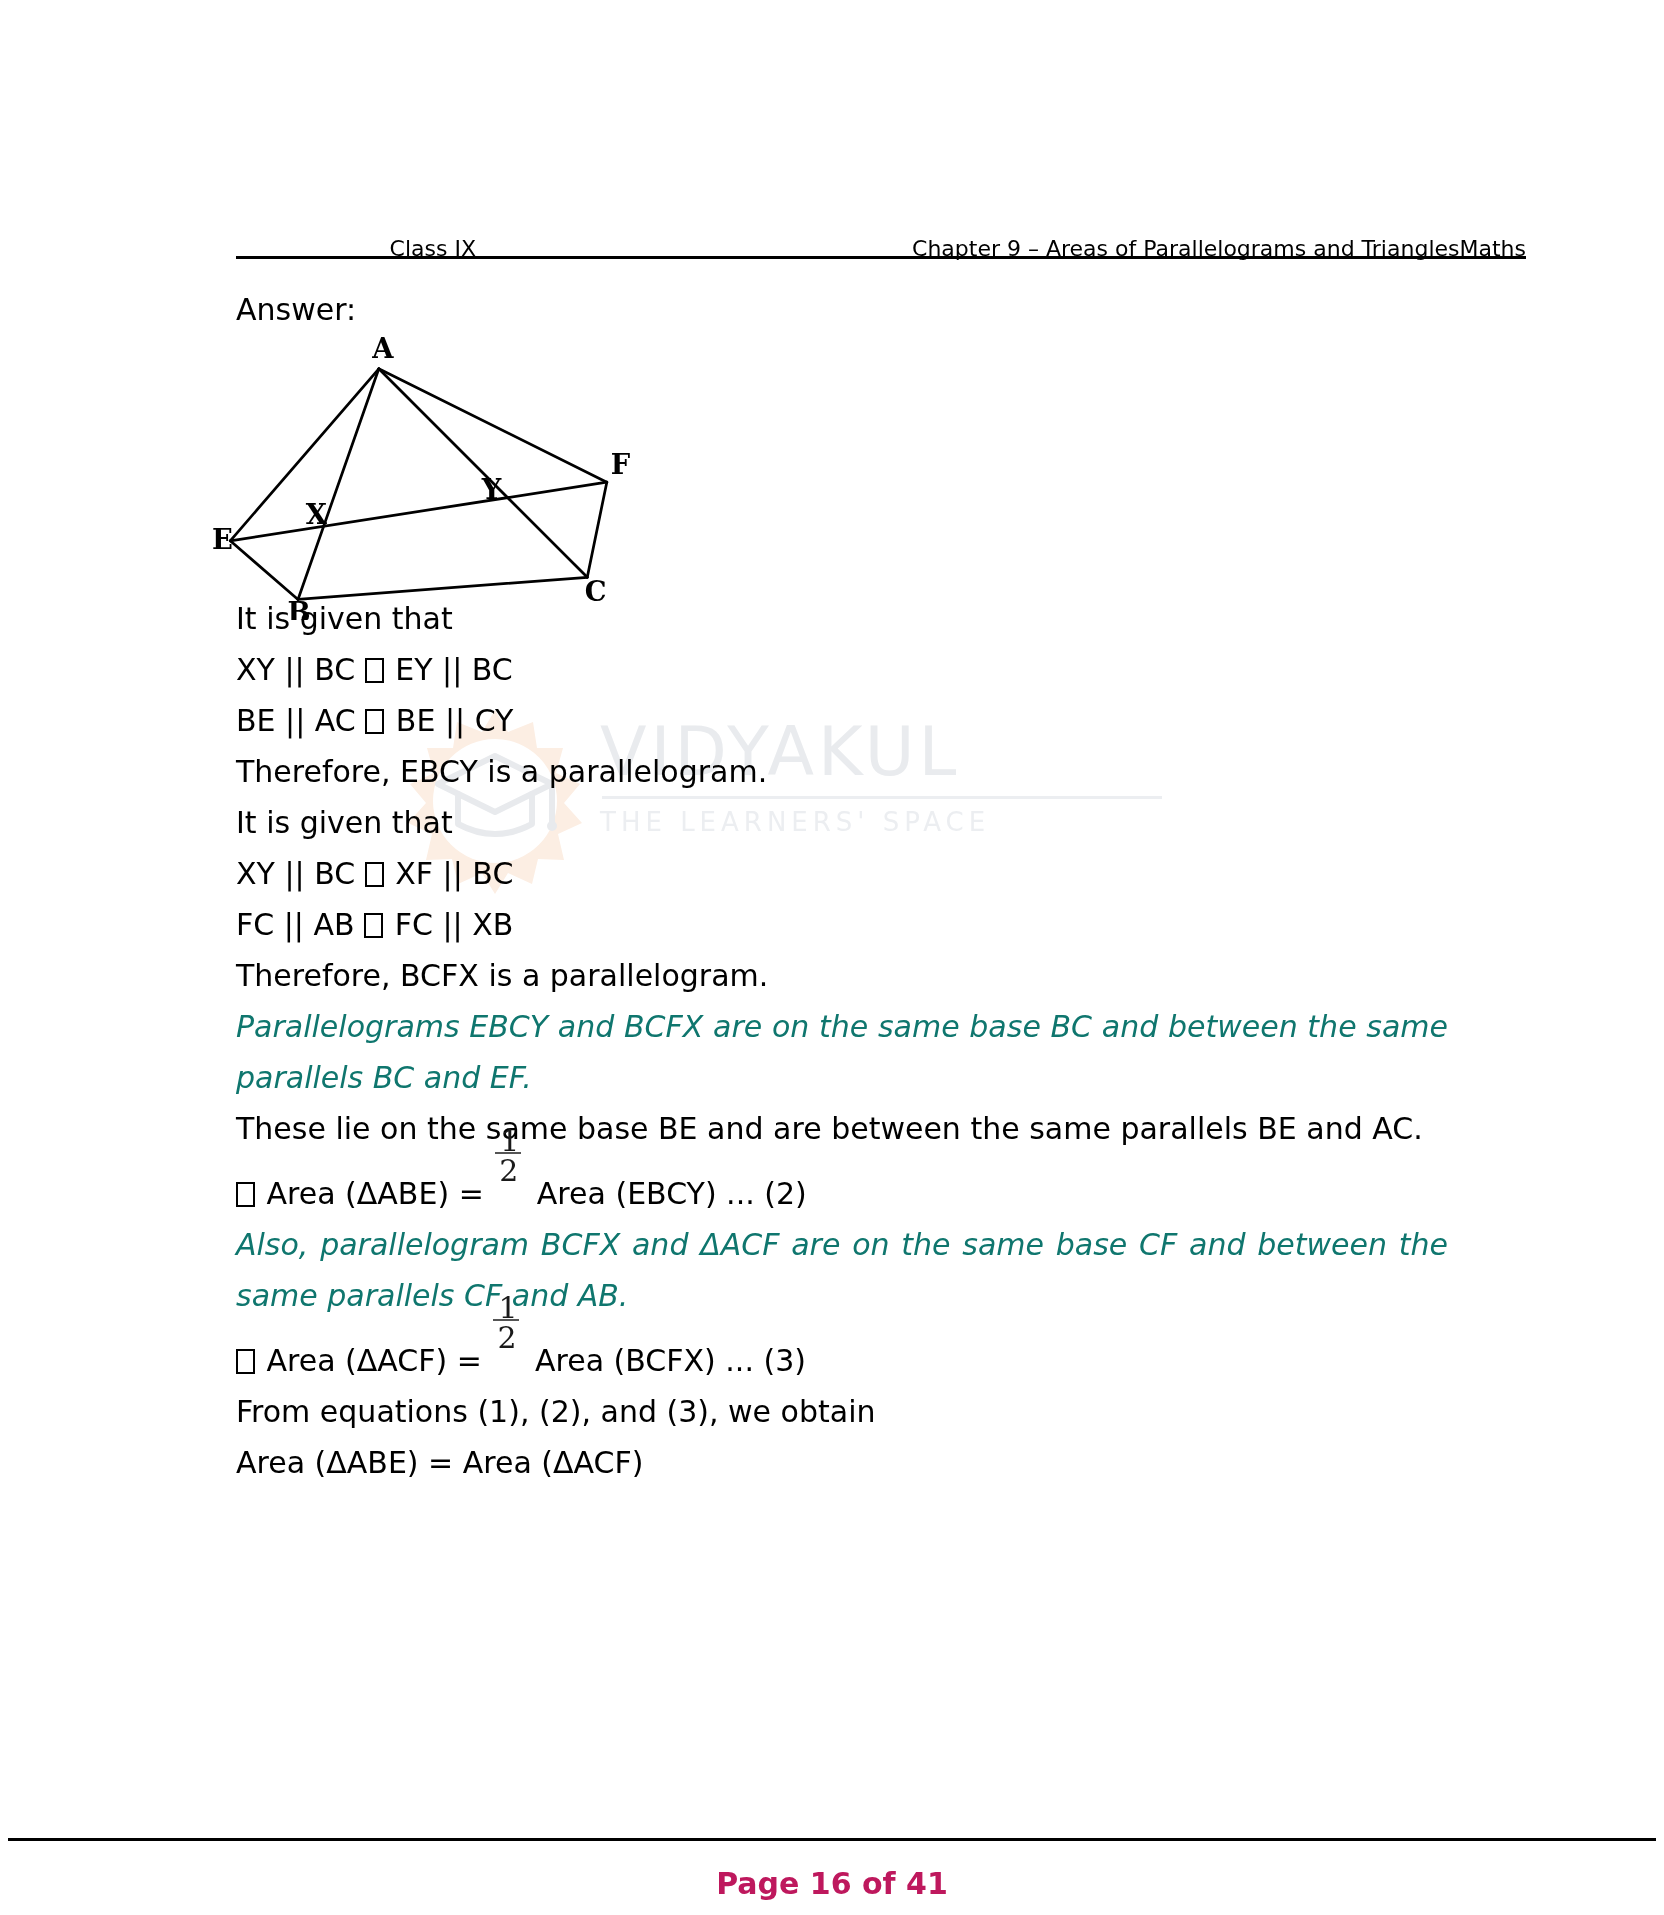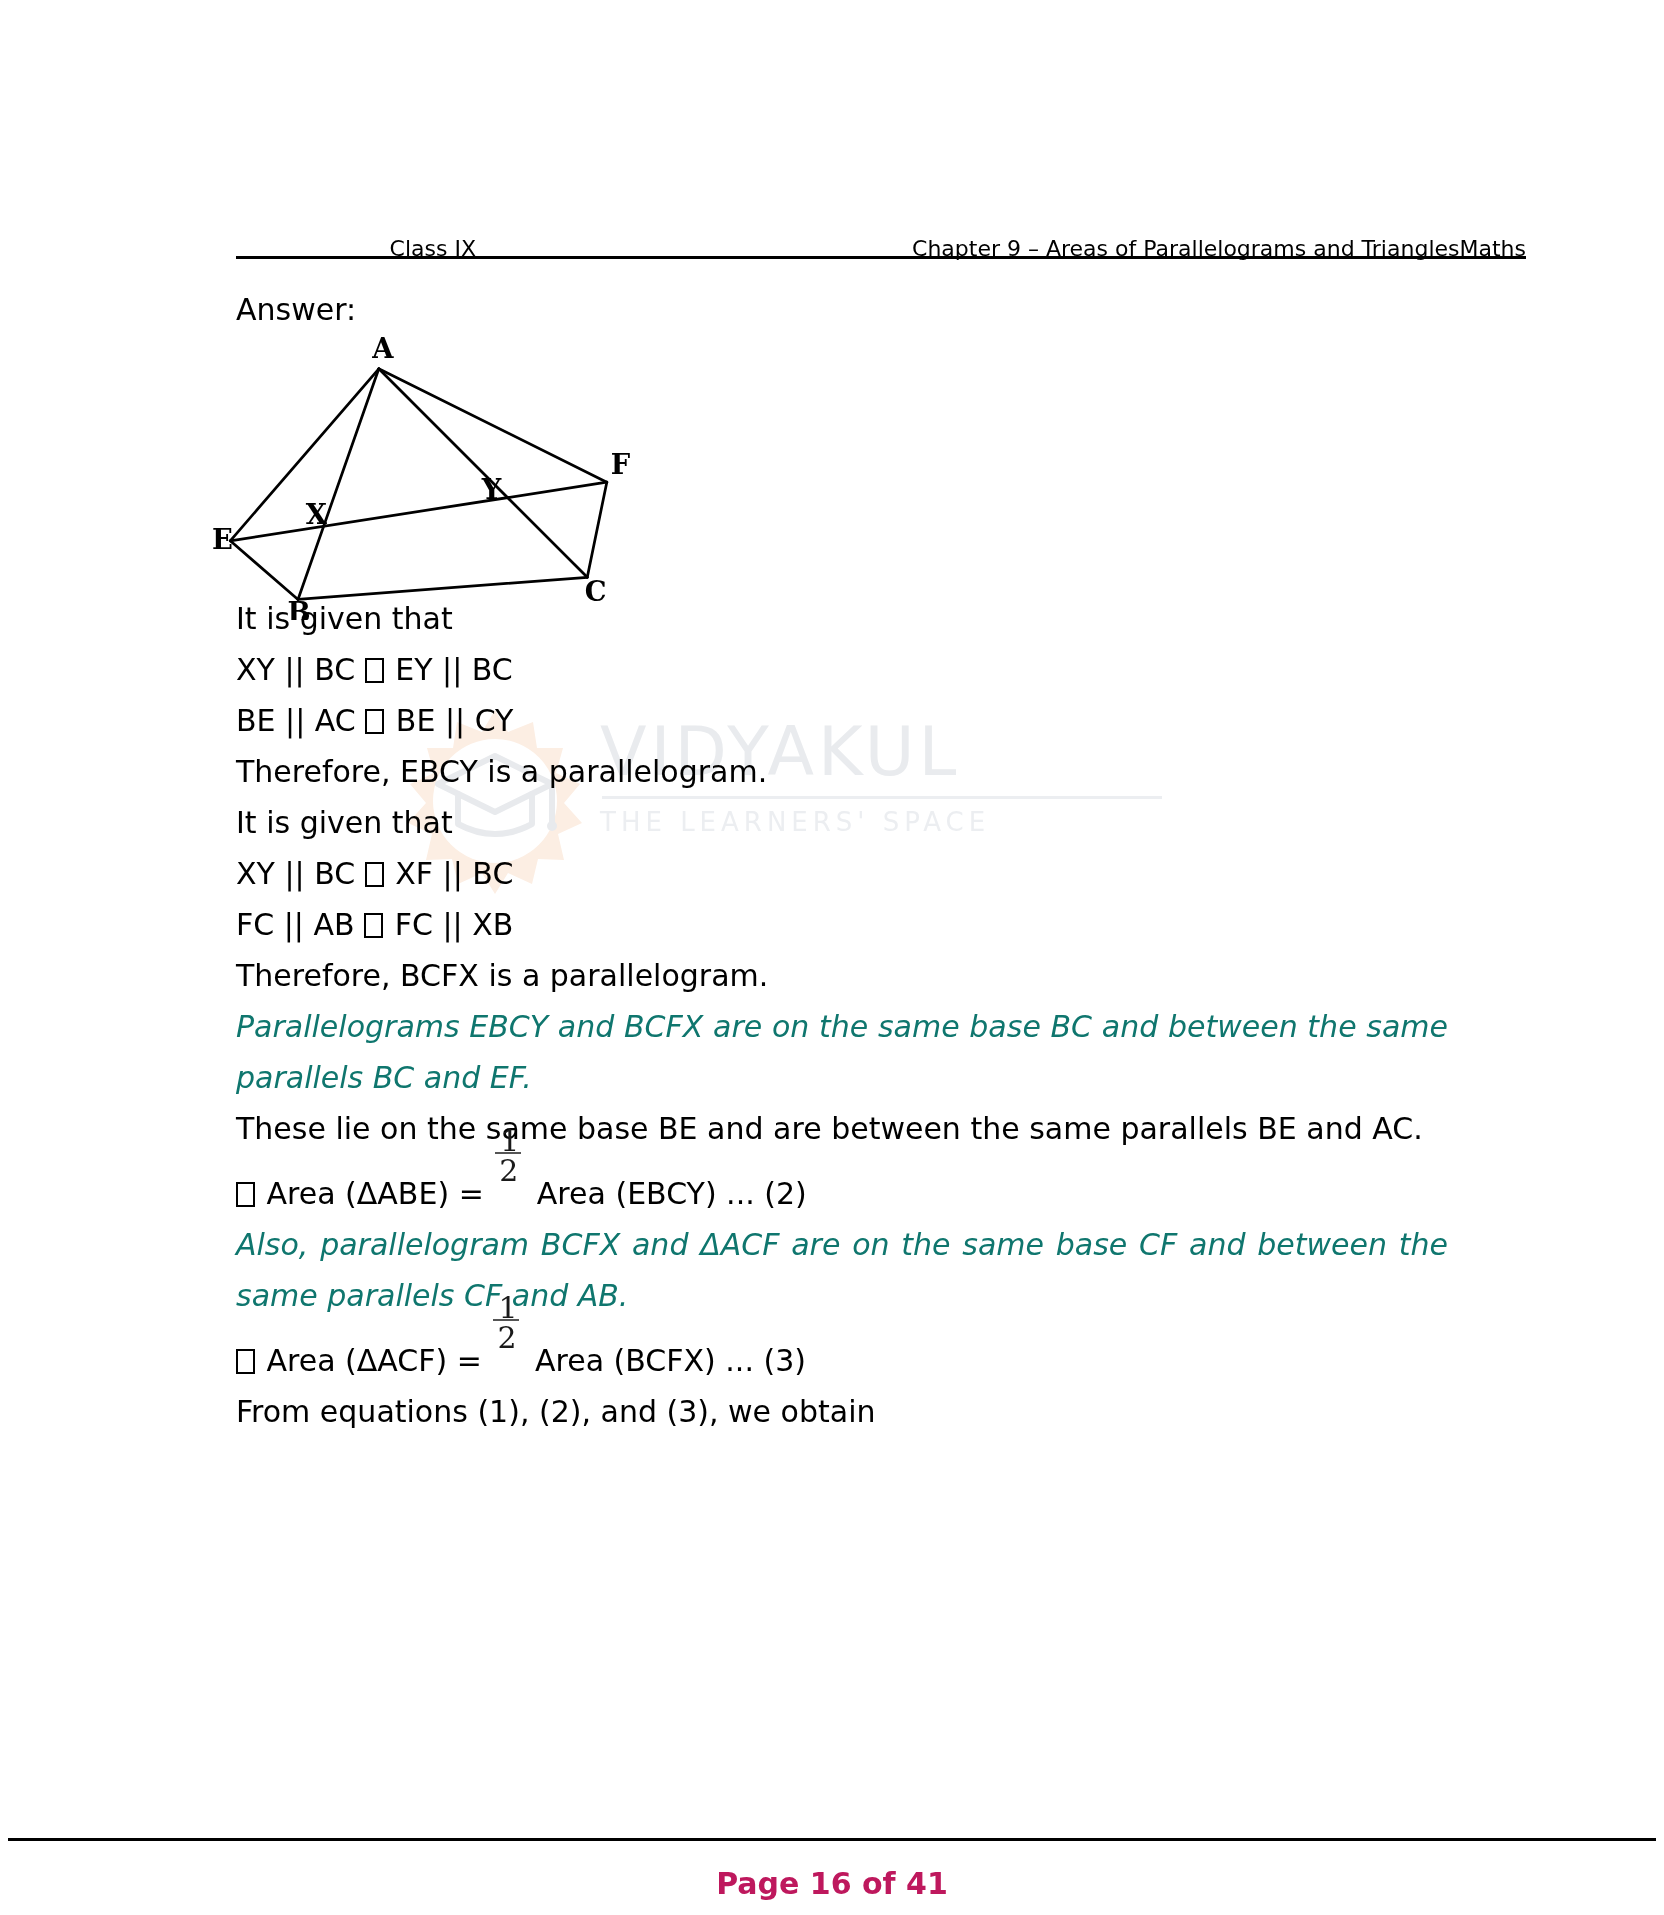--- a/index.html
+++ b/index.html
@@ -335,20 +335,21 @@
       <div class="para just-all">Also, parallelogram BCFX and ΔACF are on the same base CF and between the same parallels CF and AB.</div>
 
       <div class="spacer-14"></div>
 
       <div class="line fracline">
         <span class="tofu"></span><span> Area (ΔACF) = </span><span class="frac"><span class="num">1</span><span class="bar"></span><span class="den">2</span></span><span> Area (BCFX) ... (3)</span>
       </div>
 
       <div class="line">From equations (1), (2), and (3), we obtain</div>
 
+      <div class="line">Area (ΔABE) = Area (ΔACF)</div>
 
     </div>
 
     <div class="doc-footer">
       <div class="footer-rule"></div>
       <div class="footer-text">Page 16 of 41</div>
     </div>
 
   </div>
 </div>

